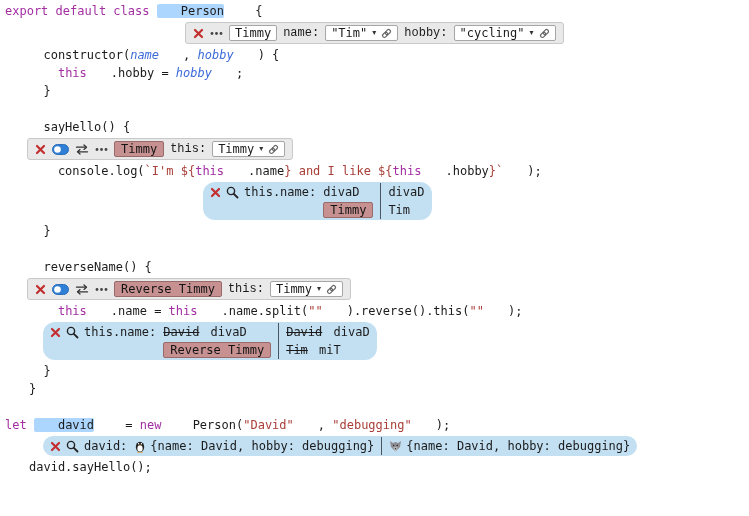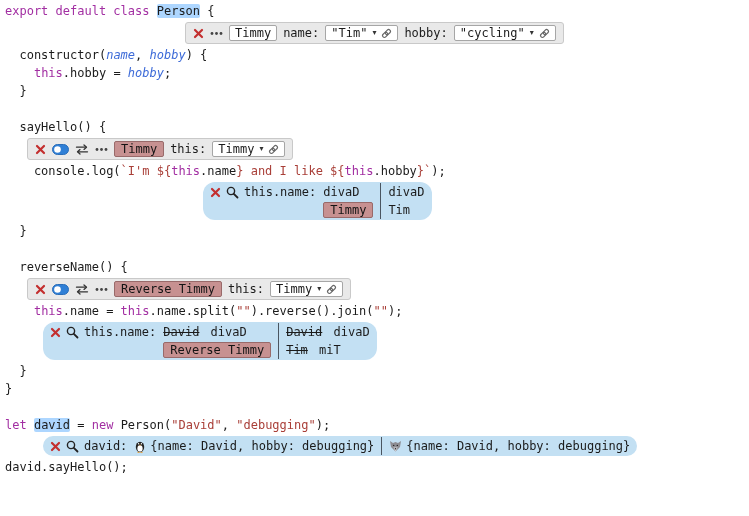--- a/index.html
+++ b/index.html
@@ -14,29 +14,29 @@
     font-family:"DejaVu Sans Mono","DejaVu Sans",monospace;
     font-size:12px;color:var(--text);
   }
   #editor{padding:2px 4px 2px 5px;}
   .code-line{white-space:pre;height:18px;line-height:18px;}
   .tok{white-space:pre;}
   .tok-comment{color:var(--comment);}
   .tok-kw{color:var(--keyword);}
   .tok-var{color:var(--variable);font-style:italic;}
   .tok-str{color:var(--string);}
-  .tok-txt{color:var(--text);}
+  .tok-txt{color:var(--text);padding-left:24px;}
   .hl{background:var(--occurrence-highlight);border-radius:2px;}
   .anchor{display:flex;margin:2px 0;text-align:right;}
   .widget{
     display:inline-flex;align-items:center;gap:6px;
     background:var(--widget-background);border:1px solid #c9c9c9;border-radius:3px;
     padding:2px 7px;line-height:15px;
   }
-  .wlabel{color:var(--text);}
+  .wlabel{color:var(--text);font-family:Liberation Mono, monospace;}
   .namebox{background:#fff;border:1px solid #a6a6a6;border-radius:2px;padding:0 5px;line-height:14px;}
   .dd{
     background:#fff;border:1px solid #a6a6a6;border-radius:2px;padding:0 5px;
     display:inline-flex;align-items:center;gap:5px;line-height:14px;cursor:pointer;
   }
   .caret{font-size:8px;color:#333;font-family:"DejaVu Sans",sans-serif;}
   .chip{
     background:var(--chip-background);border:1px solid var(--chip-border);border-radius:2px;
     padding:0 6px;line-height:14px;color:#141414;white-space:pre;
   }
@@ -202,21 +202,21 @@
             <svg width="11" height="11" viewBox="0 0 12 12">
               <g fill="none" stroke="#666" stroke-width="1.3" transform="rotate(-45 6 6)">
                 <rect x="0.8" y="4" width="6.2" height="4" rx="2"></rect>
                 <rect x="5" y="4" width="6.2" height="4" rx="2"></rect>
               </g>
             </svg>
           </span>
         </span>
       </span>
     </div>
-    <div class="code-line"><span class="tok tok-txt">    </span><span class="tok tok-kw">this</span><span class="tok tok-txt">.name = </span><span class="tok tok-kw">this</span><span class="tok tok-txt">.name.split(</span><span class="tok tok-str">""</span><span class="tok tok-txt">).reverse().join(</span><span class="tok tok-str">""</span><span class="tok tok-txt">);</span></div>
+    <div class="code-line"><span class="tok tok-txt">    </span><span class="tok tok-kw">this</span><span class="tok tok-txt">.name = </span><span class="tok tok-kw">this</span><span class="tok tok-txt">.name.split(</span><span class="tok tok-str">""</span><span class="tok tok-txt">).reverse().this(</span><span class="tok tok-str">""</span><span class="tok tok-txt">);</span></div>
     <div class="anchor" style="margin-left: 38px;">
       <span class="probe"><span class="p-prefix" style="grid-area: 1 / 1;"><span class="icon icon-close"><svg width="11" height="11" viewBox="0 0 11 11">
               <path d="M2 2 L9 9 M9 2 L2 9" stroke="#c32f2f" stroke-width="2.2" stroke-linecap="round"></path>
             </svg></span><span class="icon icon-magnifier"><svg width="13" height="13" viewBox="0 0 13 13">
               <circle cx="5" cy="5" r="3.6" fill="none" stroke="#222" stroke-width="1.4"></circle>
               <line x1="7.8" y1="7.8" x2="11.5" y2="11.5" stroke="#222" stroke-width="1.8" stroke-linecap="round"></line>
             </svg></span><span class="p-label">this.name:</span></span><span class="p-val" style="grid-area: 1 / 2;"><span class="strike">David</span><span> divaD</span></span><span class="p-div" style="grid-area: 1 / 3 / span 2;"></span><span class="p-val" style="grid-area: 1 / 4;"><span class="strike">David</span><span> divaD</span></span><span class="p-chipcell" style="grid-area: 2 / 2;"><span class="chip">Reverse Timmy</span></span><span class="p-val" style="grid-area: 2 / 4;"><span class="strike">Tim</span><span> miT</span></span></span>
     </div>
     <div class="code-line"><span class="tok tok-txt">  }</span></div>
     <div class="code-line"><span class="tok tok-txt">}</span></div>

